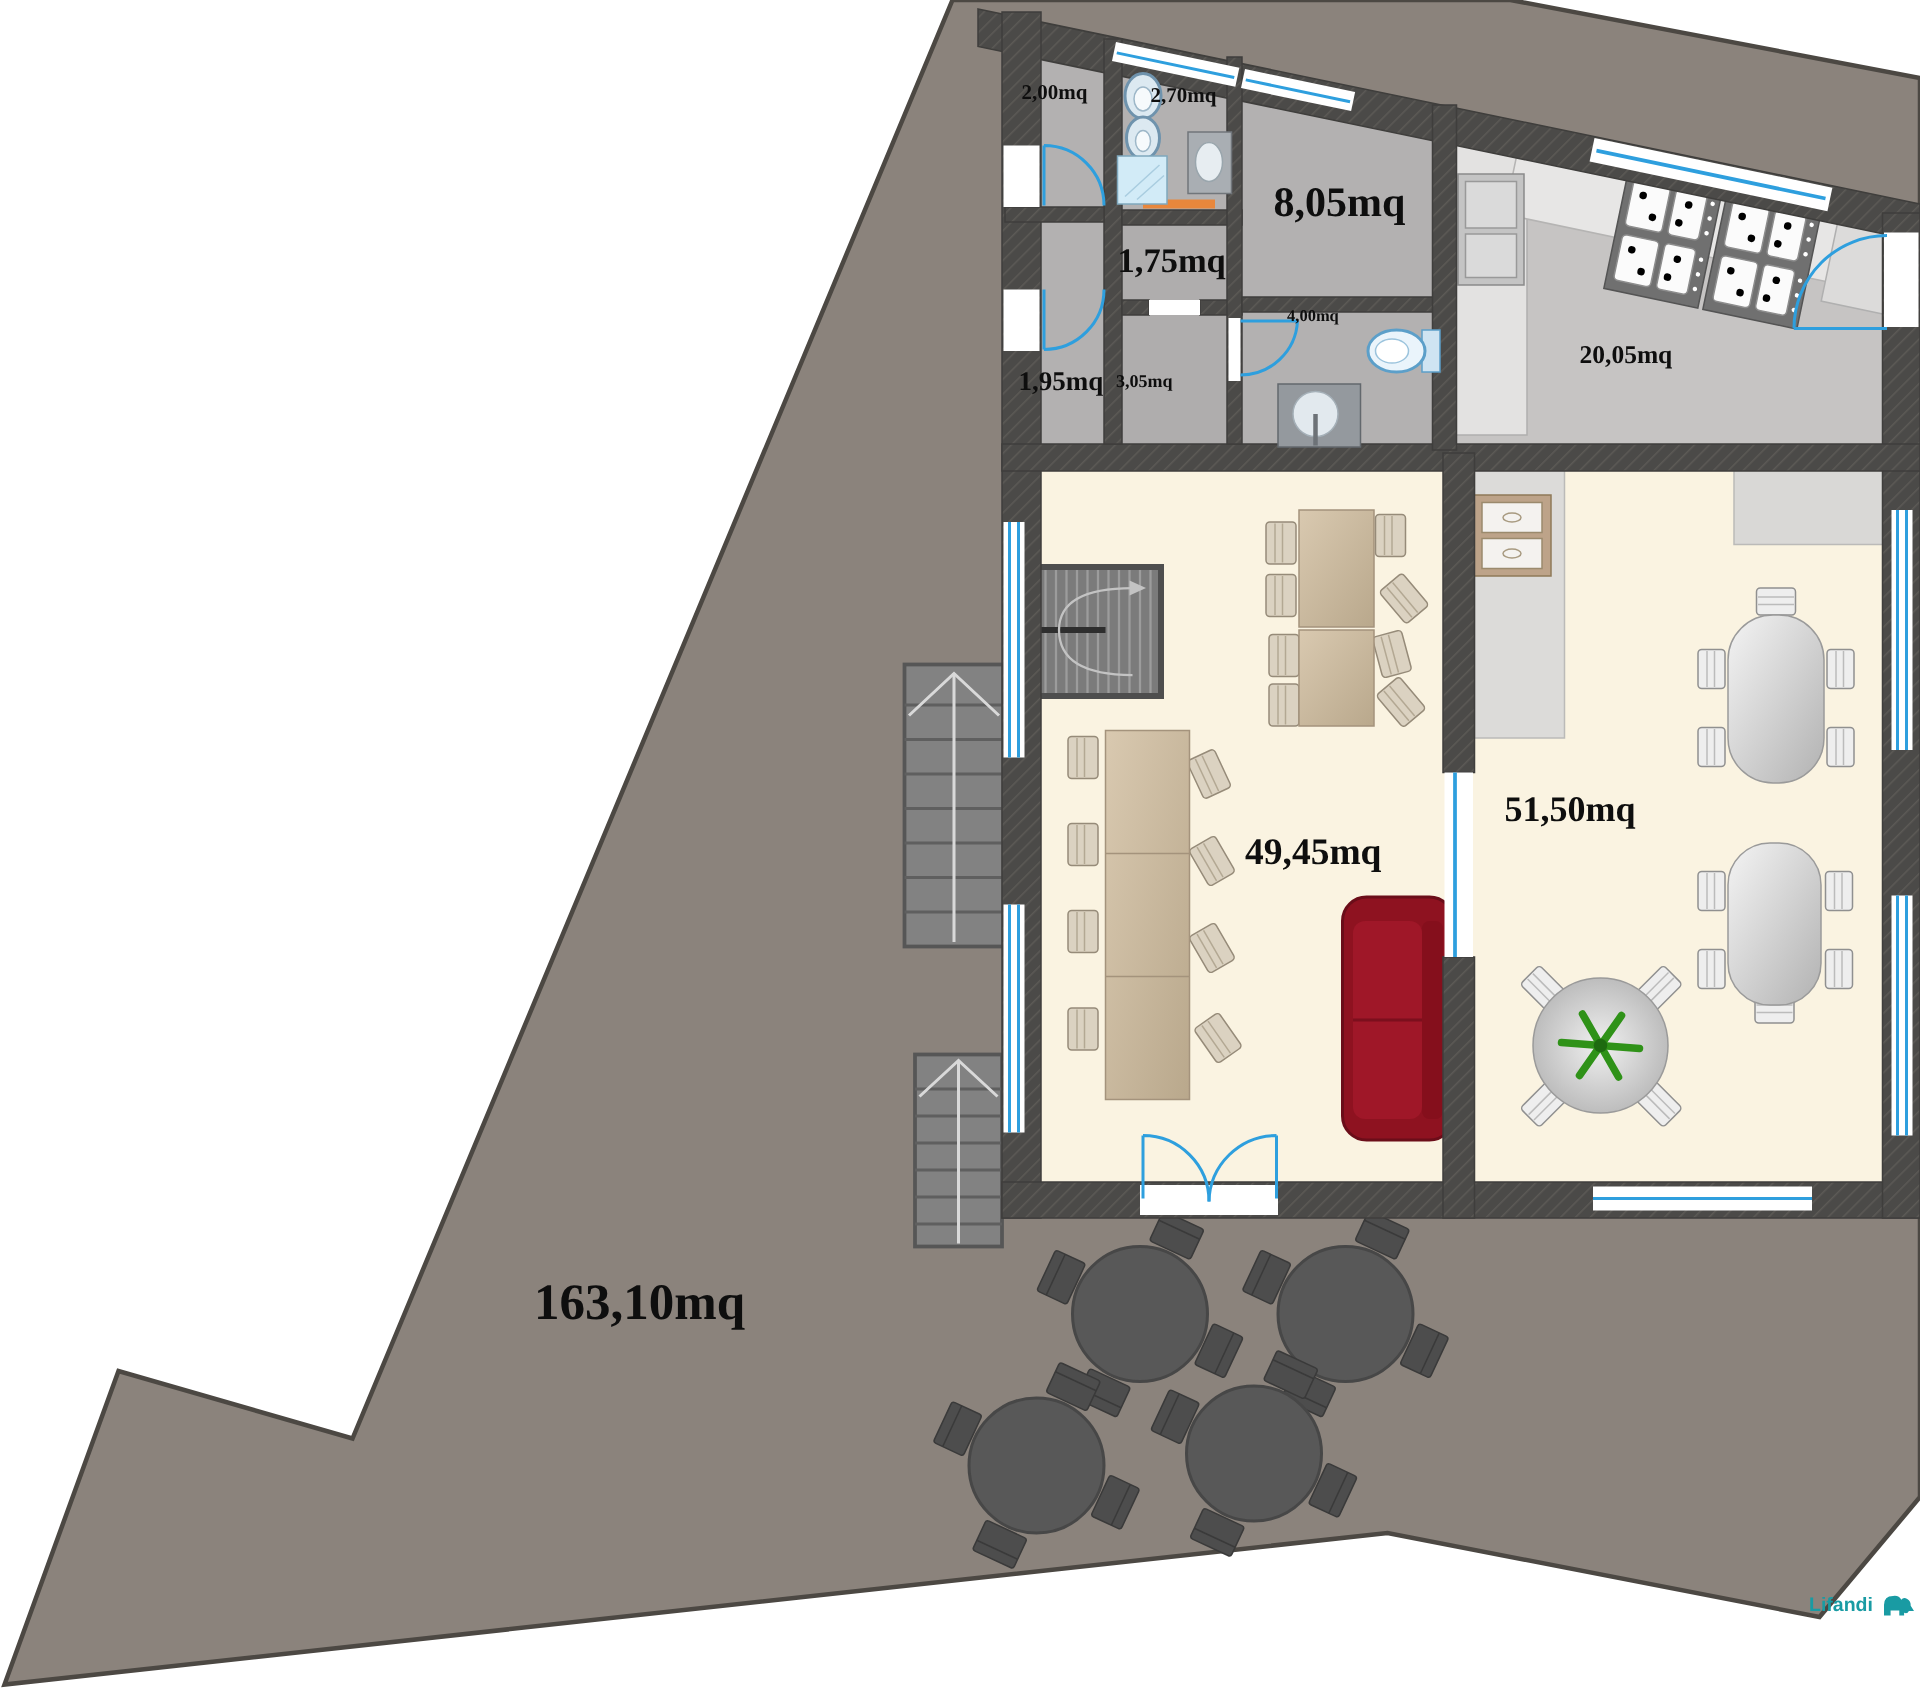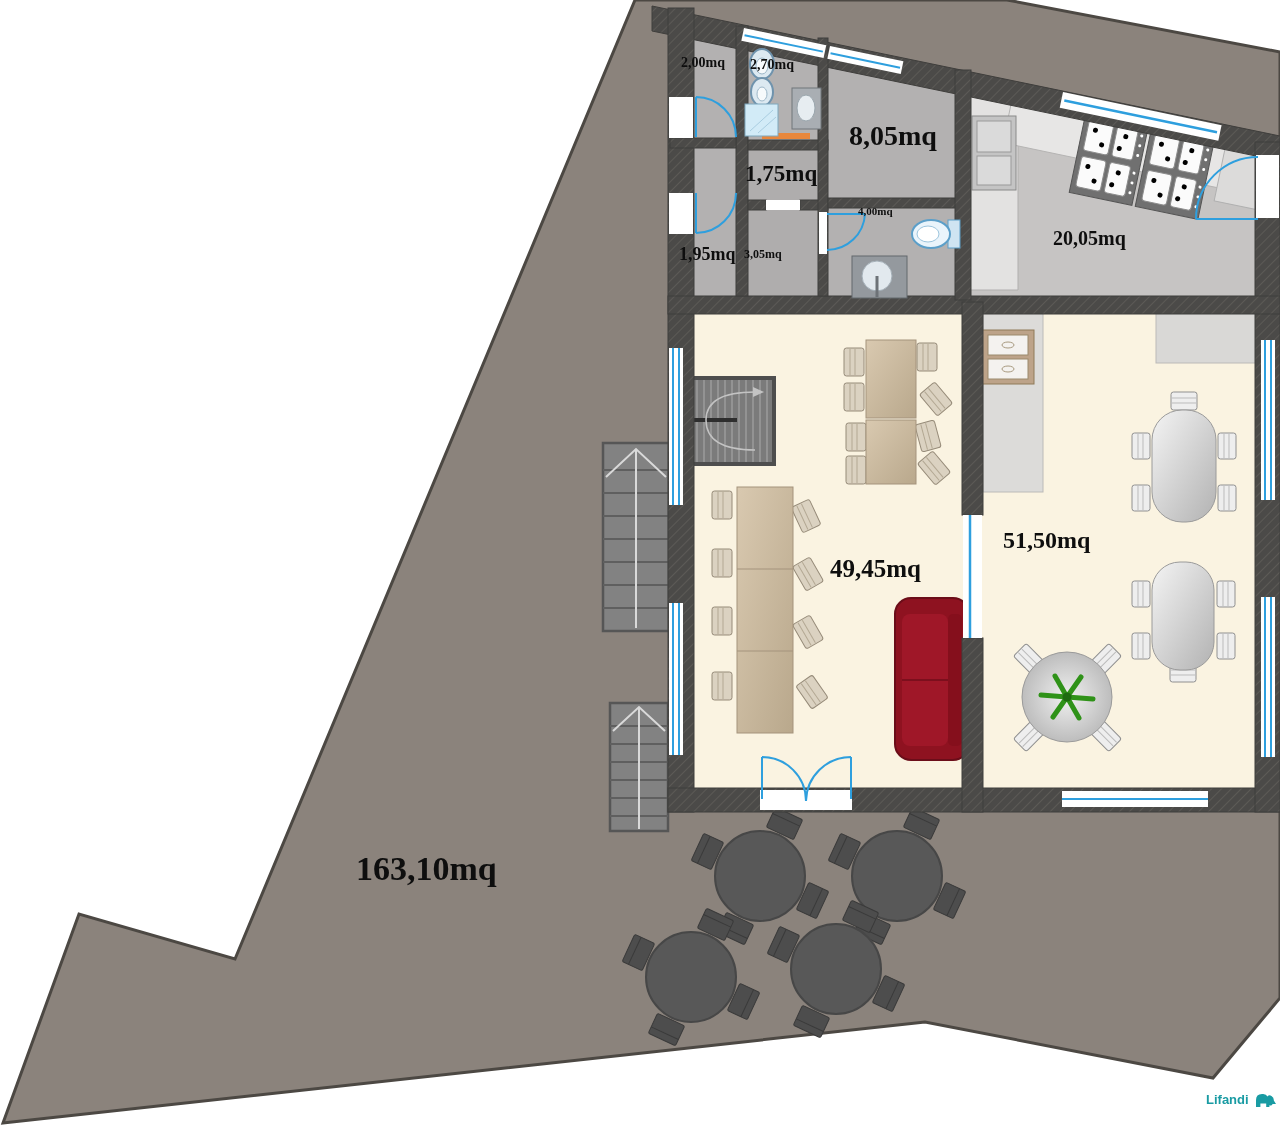--- a/index.html
+++ b/index.html
@@ -1,19 +1,19 @@
 <!DOCTYPE html>
 <html><head>
 <meta charset="utf-8">
 <style>
   html,body{margin:0;padding:0;background:#ffffff;}
   .canvas{position:relative;width:1280px;height:1126px;background:#ffffff;overflow:hidden;}
   .canvas svg.plan{position:absolute;left:0;top:0;}
   .lbl{position:absolute;font-family:"Liberation Serif","DejaVu Serif",serif;font-weight:bold;color:#0e0e0e;line-height:1;white-space:nowrap;}
-  .logo{position:absolute;left:1206px;top:1090px;display:flex;align-items:center;gap:4px;
+  .logo{position:absolute;left:1206px;top:1060px;display:flex;align-items:center;gap:4px;
         font-family:"Liberation Sans","DejaVu Sans",sans-serif;font-size:13px;font-weight:bold;color:#199BA3;}
 </style>
 </head>
 <body>
 
 <div class="canvas">
 
 <svg class="plan" width="1280" height="1126" viewBox="0 0 1280 1126">
   <defs>
     <pattern id="hatch" patternUnits="userSpaceOnUse" width="7" height="7" patternTransform="rotate(45)">
@@ -296,27 +296,27 @@
     <ellipse cx="931" cy="234" rx="19" ry="14" fill="#eaf4fb" stroke="#5c9fc9" stroke-width="2"></ellipse>
     <ellipse cx="928" cy="234" rx="11" ry="8" fill="#ffffff" stroke="#9cc4dd"></ellipse>
     <rect x="852" y="256" width="55" height="42" fill="#94999e" stroke="#63686d"></rect>
     <circle cx="877" cy="276" r="15" fill="#e2e9ee" stroke="#a5b0b8"></circle>
     <line x1="877" y1="276" x2="877" y2="297" stroke="#6d7277" stroke-width="3"></line>
   </g>
 
 </svg>
 
 <div class="lbl" style="left:681px;top:56px;font-size:14px">2,00mq</div>
-<div class="lbl" style="left:750px;top:58px;font-size:14px">2,70mq</div>
+<div class="lbl" style="left:767px;top:58px;font-size:14px">2,70mq</div>
 <div class="lbl" style="left:849px;top:122px;font-size:28px">8,05mq</div>
 <div class="lbl" style="left:745px;top:162px;font-size:23px">1,75mq</div>
 <div class="lbl" style="left:679px;top:245px;font-size:18px">1,95mq</div>
 <div class="lbl" style="left:744px;top:248px;font-size:12px">3,05mq</div>
 <div class="lbl" style="left:858px;top:206px;font-size:11px">4,00mq</div>
-<div class="lbl" style="left:1053px;top:228px;font-size:20px">20,05mq</div>
+<div class="lbl" style="left:1053px;top:228px;font-size:17px">20,05mq</div>
 <div class="lbl" style="left:830px;top:556px;font-size:25px">49,45mq</div>
 <div class="lbl" style="left:1003px;top:528px;font-size:24px">51,50mq</div>
 <div class="lbl" style="left:356px;top:852px;font-size:34px">163,10mq</div>
 
 <div class="logo">
   <span>Lifandi</span>
   <svg width="24" height="18" viewBox="0 0 24 18">
     <path fill="#199BA3" d="M3,17 L3,10 Q3,4 9,4 Q13,3.4 14.5,6.5 Q16,4.5 18.5,6 Q21,7.5 20.8,10.5 L23,14 L19.6,14 Q18.6,16.2 16.4,15.2 L16.4,17 L13.2,17 L13.2,13.6 L7.4,13.6 L7.4,17 Z"></path>
   </svg>
 </div>

